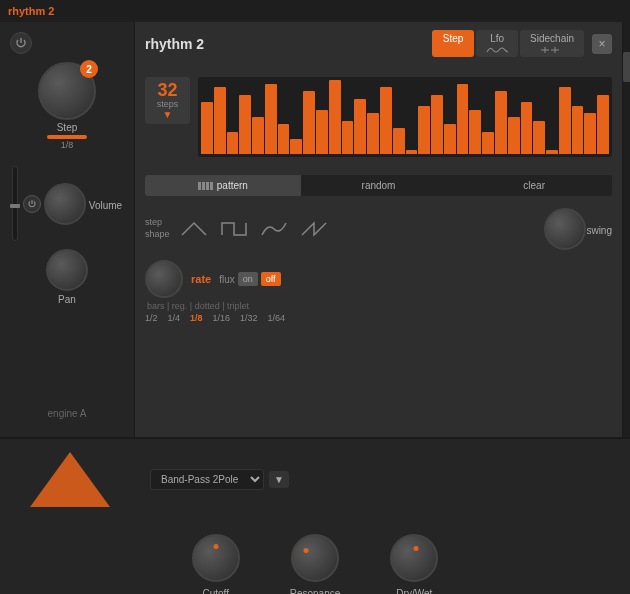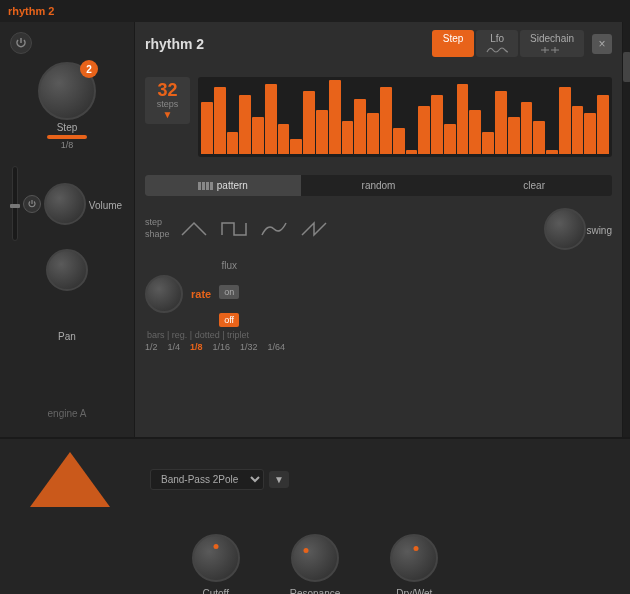--- a/index.html
+++ b/index.html
@@ -355,22 +355,21 @@
 
     .rate-label {
       color: #e8631a;
       font-size: 11px;
       font-weight: bold;
     }
 
     .flux-group {
       display: flex;
       align-items: center;
-      gap: 14px;
-      flex-direction: column;
+      gap: 3px;
     }
 
     .flux-label {
       color: #888;
       font-size: 10px;
     }
 
     .flux-btn {
       padding: 2px 5px;
       border-radius: 2px;
@@ -575,21 +574,21 @@
         <div class="power-small">
           <svg width="10" height="10" viewBox="0 0 10 10" fill="none" stroke="#888" stroke-width="1.2">
             <path d="M5 1v4M3 2.5a3 3 0 1 0 4 0"></path>
           </svg>
         </div>
         <div class="knob-medium"></div>
         <div class="knob-label-center">Volume</div>
       </div>
     </div>
 
-    <div style="display:flex;flex-direction:column;align-items:center;margin-top:8px;gap:37px;">
+    <div style="display:flex;flex-direction:column;align-items:center;margin-top:8px;">
       <div class="knob-medium"></div>
       <div class="knob-label-center">Pan</div>
     </div>
 
     <div class="engine-label" style="margin-top:auto;padding:8px;">engine A</div>
   </div>
 
   <div class="rhythm-panel">
 
     <div class="rhythm-header">

